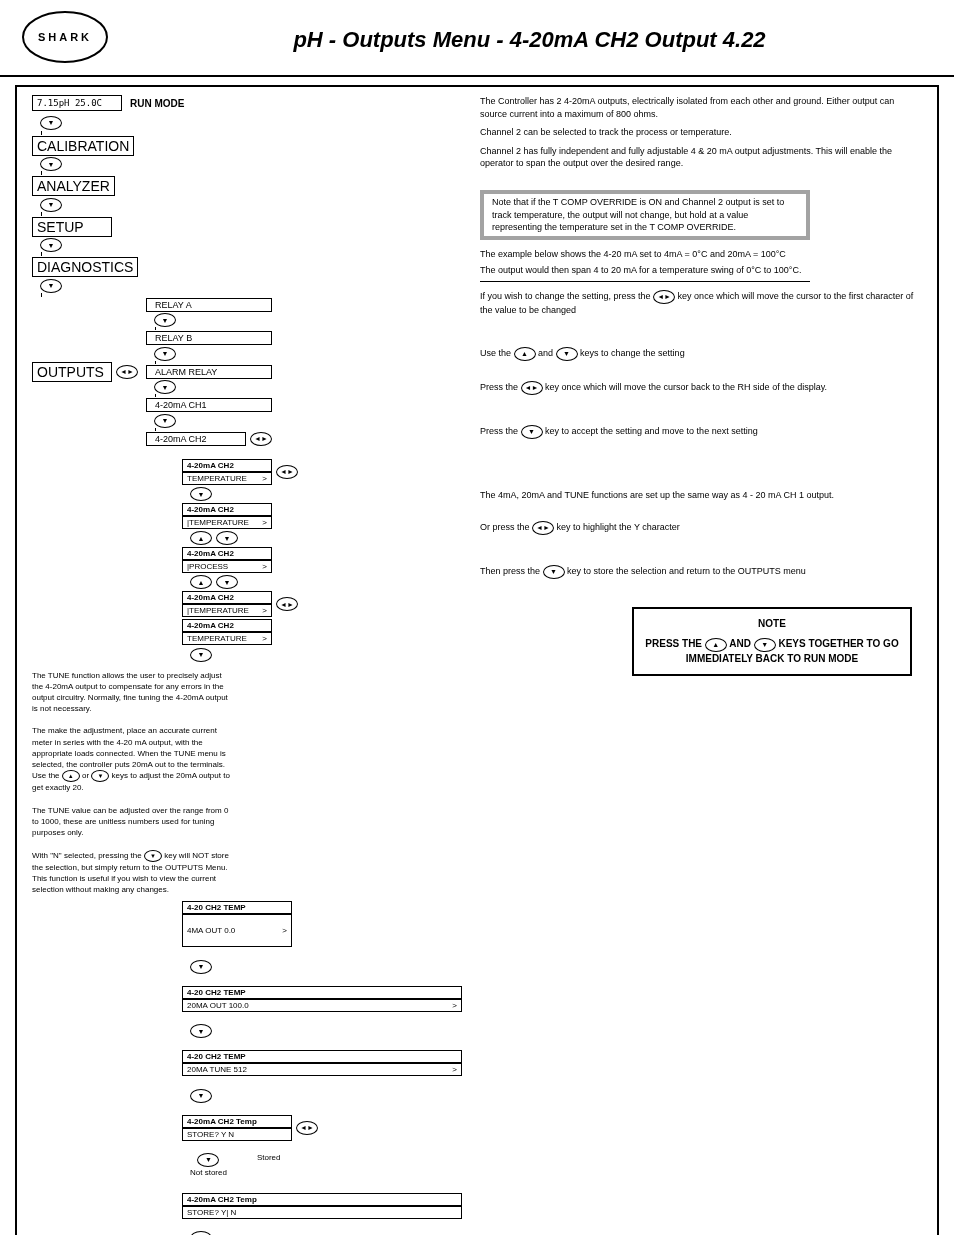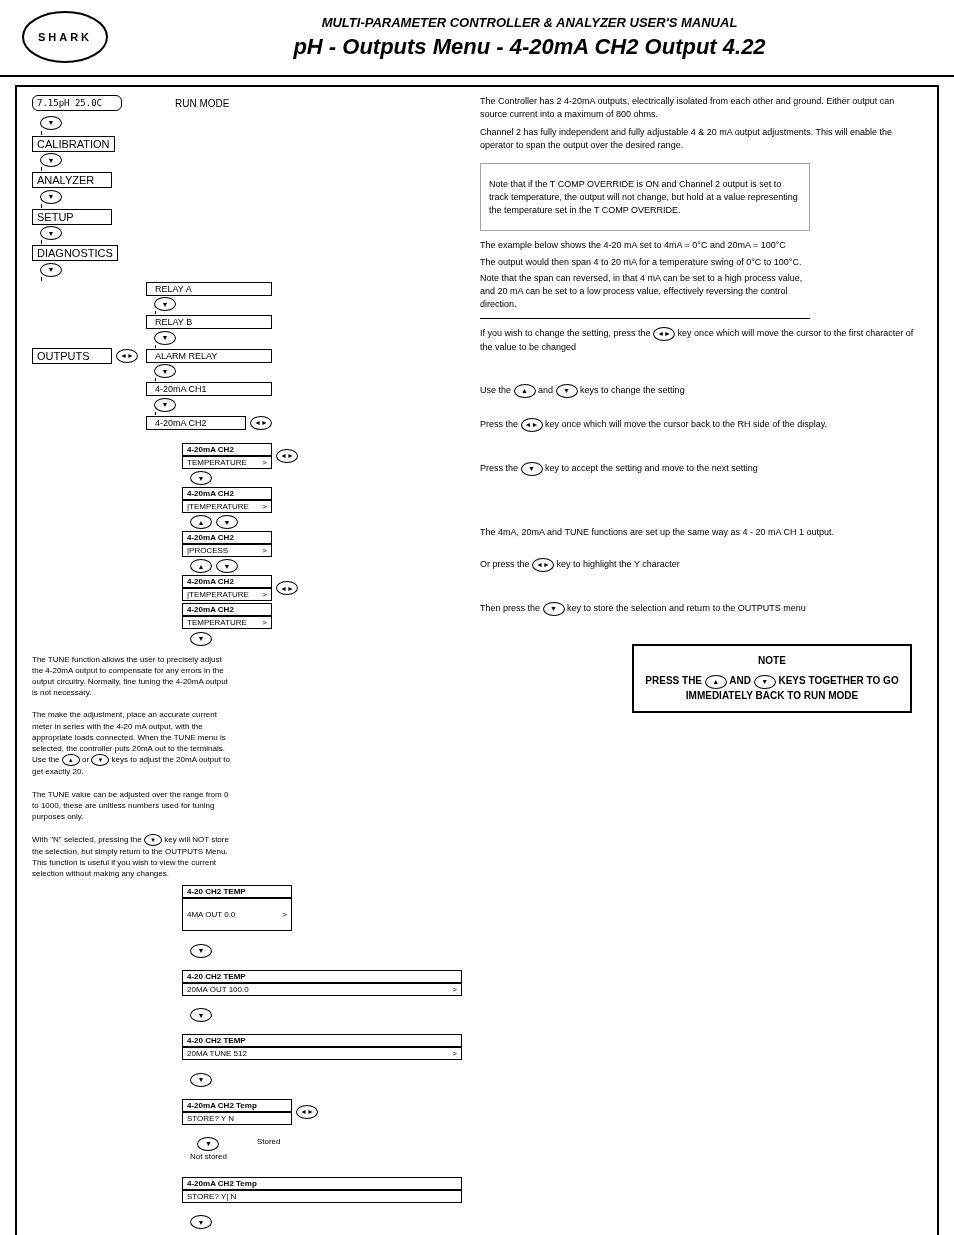--- a/index.html
+++ b/index.html
@@ -72,21 +72,21 @@
       background: #fff;
       padding: 2px 4px;
       font-size: 9px;
       font-family: monospace;
       display: inline-block;
       min-width: 80px;
     }
     .menu-item {
       border: 1px solid #000;
       padding: 1px 4px;
-      font-size: 11px;
+      font-size: 14px;
       display: inline-block;
       min-width: 80px;
       margin: 1px 0;
     }
     .menu-item-wide {
       border: 1px solid #000;
       padding: 1px 8px;
       font-size: 9px;
       display: inline-block;
       min-width: 100px;
@@ -130,24 +130,24 @@
       width: 22px;
       height: 14px;
       font-size: 7px;
       font-weight: bold;
       background: #fff;
       cursor: pointer;
     }
 
     
     .note-box {
-      border: 1px solid #a3a3a3;
-      padding: 14px 8px;
+      border: 4px solid #a3a3a3;
+      padding: 2px 8px;
       font-size: 9px;
-      margin: 12px 0;
+      margin: 20px 0;
     }
     .note-box-bold {
       border: 2px solid #000;
       padding: 8px 10px;
       font-size: 10px;
       text-align: center;
       font-weight: bold;
     }
 
     
@@ -175,34 +175,33 @@
 
 <div class="page">
 
   <div class="header">
 
     <svg class="logo" viewBox="0 0 90 55">
       <ellipse cx="45" cy="27" rx="42" ry="25" fill="none" stroke="#000" stroke-width="2"></ellipse>
       <text x="45" y="31" text-anchor="middle" font-size="11" font-weight="bold" letter-spacing="3" fill="#000">SHARK</text>
     </svg>
     <div class="header-text">
-      <div class="header-title">MULTI-PARAMETER CONTROLLER &amp; ANALYZER USER'S MANUAL</div>
       <div class="header-subtitle">pH - Outputs Menu - 4-20mA CH2 Output 4.22</div>
     </div>
   </div>
 
   <div class="main-content">
     <div class="diagram-area">
 
       <div class="left-diagram">
 
         
         <div style="display:flex; align-items:center; gap:8px; margin-bottom:4px;">
-          <div class="lcd-box" style="min-width:90px;border-radius:6px;">7.15pH  25.0C</div>
-          <span style="font-size:10px; font-weight:normal;margin-left:45px;">RUN MODE</span>
+          <div class="lcd-box" style="min-width:90px;">7.15pH  25.0C</div>
+          <span style="font-size:10px; font-weight:bold;">RUN MODE</span>
         </div>
 
         
         <div style="margin-left:8px; margin-bottom:1px;">
           <span class="btn-down">▼</span>
         </div>
         <div style="margin-left:9px; width:1px; height:4px; background:#000;"></div>
 
         
         <div class="menu-item">CALIBRATION</div>
@@ -390,29 +389,29 @@
             </div>
           </div>
           <div style="margin-left:8px;"><span class="btn-down">▼</span></div>
         </div>
 
       </div>
 
       <div class="right-text" style="padding-left:10px;">
 
         <p style="margin-bottom:6px;">The Controller has 2 4-20mA outputs, electrically isolated from each other and ground. Either output can source current into a maximum of 800 ohms.</p>
+        <p style="margin-bottom:6px;">Channel 2 can be selected to track the process or temperature.</p>
         <p style="margin-bottom:8px;">Channel 2 has fully independent and fully adjustable 4 &amp; 20 mA output adjustments. This will enable the operator to span the output over the desired range.</p>
 
         <div class="note-box" style="margin-bottom:8px; max-width:330px;">
           <p>Note that if the T COMP OVERRIDE is ON and Channel 2 output is set to track temperature, the output will not change, but hold at a value representing the temperature set in the T COMP OVERRIDE.</p>
         </div>
 
         <p style="margin-bottom:4px;">The example below shows the 4-20 mA set to 4mA = 0°C and 20mA = 100°C</p>
         <p style="margin-bottom:4px;">The output would then span 4 to 20 mA for a temperature swing of 0°C to 100°C.</p>
-        <p style="margin-bottom:8px; max-width:330px;">Note that the span can reversed, in that 4 mA can be set to a high process value, and 20 mA can be set to a low process value, effectively reversing the control direction.</p>
 
         <hr class="thin" style="margin-bottom:8px; max-width:330px;">
 
         <p style="margin-bottom:6px;">
           If you wish to change the setting, press the <span class="btn-left" style="display:inline-flex;width:22px;height:14px;font-size:7px;">◄►</span> key once which will move the cursor to the first character of the value to be changed
         </p>
 
         <p style="margin-bottom:4px; margin-top:30px;">
           Use the <span class="btn-up" style="display:inline-flex;width:22px;height:14px;font-size:7px;">▲</span> and <span class="btn-down" style="display:inline-flex;width:22px;height:14px;font-size:7px;">▼</span> keys to change the setting
         </p>

